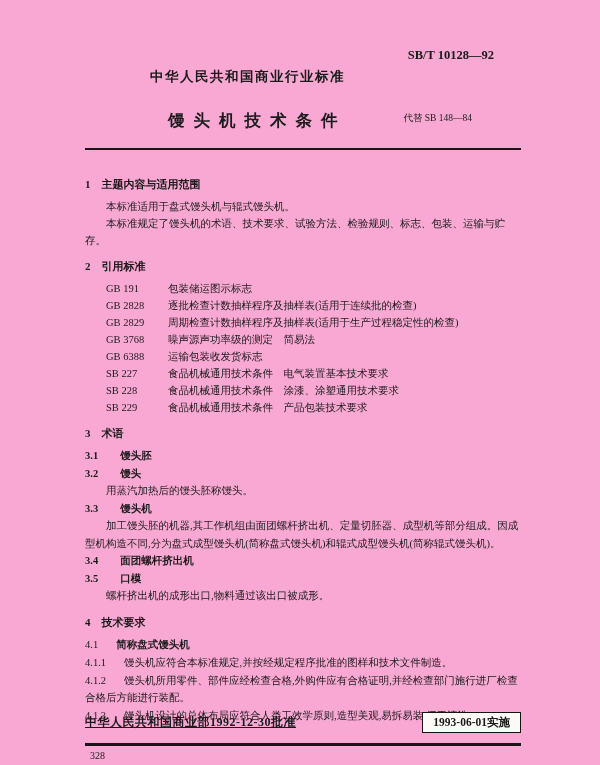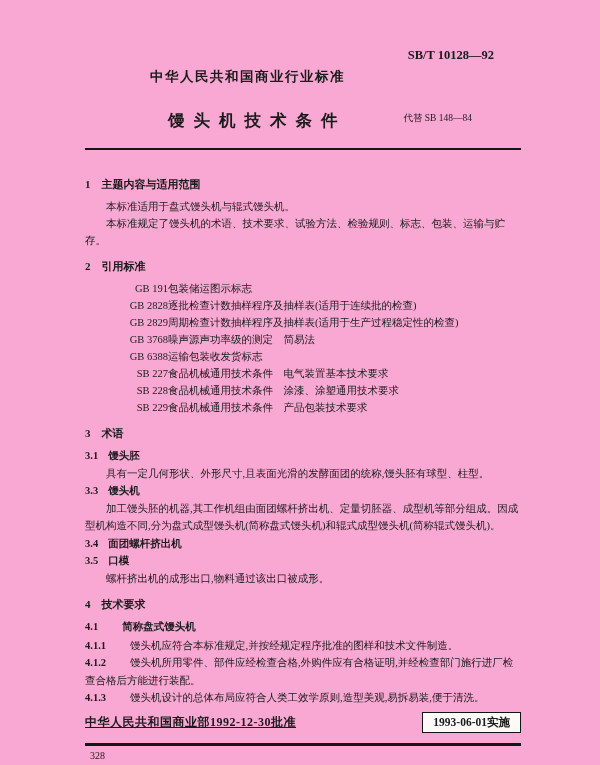--- a/index.html
+++ b/index.html
@@ -87,41 +87,40 @@
 
   .ref-item {
     display: flex;
     padding-left: 21px;
     line-height: 17px;
   }
   .ref-code {
     width: 62px;
     flex: 0 0 62px;
     white-space: nowrap;
-    text-align: right;
   }
   .ref-title { flex: 1; }
 
   .term { margin: 0; }
   .term-heading {
     font-weight: bold;
     line-height: 17.5px;
   }
-  .term-num { margin-right: 10px; }
+  .term-num { margin-right: 22px; }
   .term-def {
     text-indent: 2em;
     line-height: 17.5px;
   }
 
   .clause {
     line-height: 17.5px;
   }
   .clause-num {
-    font-weight: bold;
-    margin-right: 24px;
+    font-weight: normal;
+    margin-right: 18px;
   }
   .sub-heading {
     font-weight: bold;
     line-height: 17.5px;
     margin: 2px 0 1px 0;
   }
 
   
   .footer-row {
     position: absolute;
@@ -216,23 +215,28 @@
       </div>
     </div>
 
     <div>
       <div class="sec-heading">3　术语</div>
 
       <div class="term">
         <div class="term-heading">
           <span class="term-num">3.1</span><span>馒头胚</span>
         </div>
-        <p class="term-def">具有一定几何形状、外形尺寸,且表面光滑的发酵面团的统称,馒头胚有球型、柱型。</p>
-      </div>
-
+      </div>
+
+      <div class="term">
+        <div class="term-heading">
+          <span class="term-num">3.2</span><span>馒头</span>
+        </div>
+        <p class="term-def">用蒸汽加热后的馒头胚称馒头。</p>
+      </div>
 
       <div class="term">
         <div class="term-heading">
           <span class="term-num">3.3</span><span>馒头机</span>
         </div>
         <p class="term-def">加工馒头胚的机器,其工作机组由面团螺杆挤出机、定量切胚器、成型机等部分组成。因成型机构造不同,分为盘式成型馒头机(简称盘式馒头机)和辊式成型馒头机(简称辊式馒头机)。</p>
       </div>
 
       <div class="term">
         <div class="term-heading">

